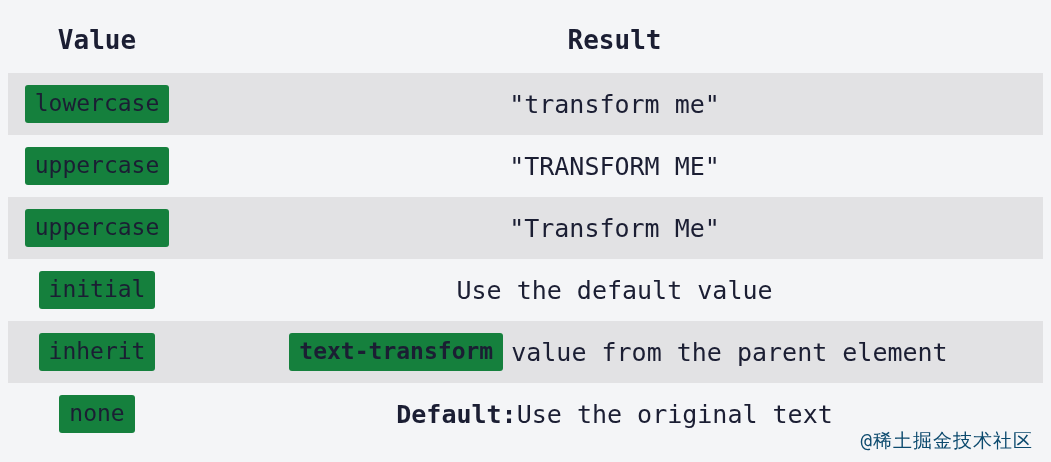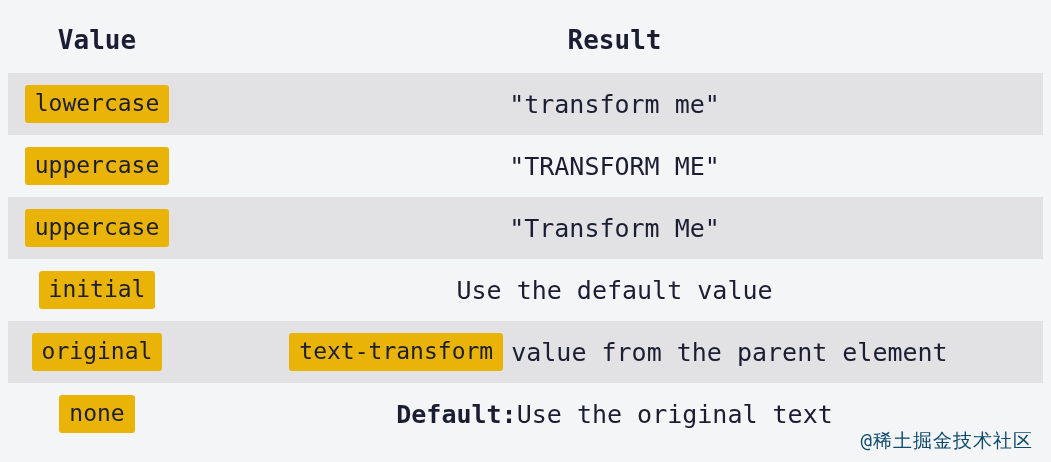--- a/index.html
+++ b/index.html
@@ -45,29 +45,30 @@
   .header-cell {
     font-weight: bold;
     font-size: 26px;
   }
   .result-text {
     font-size: 25px;
     white-space: nowrap;
   }
   .chip {
     display: inline-block;
-    background: #eab308;
+    background: #15803d;
     border-radius: 3px;
     padding: 5px 10px;
     font-size: 23px;
     line-height: 1.2;
     white-space: nowrap;
   }
   .inline-chip {
     margin: 0 8px;
+    font-weight: bold;
   }
   .bold {
     font-weight: bold;
   }
   .watermark {
     position: absolute;
     right: 18px;
     bottom: 8px;
     font-size: 19px;
     color: #0c4a6e;
@@ -116,21 +117,21 @@
       <div class="cell value-col">
         <span class="chip">initial</span>
       </div>
       <div class="cell result-col">
         <span class="result-text">Use the default value</span>
       </div>
     </div>
 
     <div class="row striped">
       <div class="cell value-col">
-        <span class="chip">original</span>
+        <span class="chip">inherit</span>
       </div>
       <div class="cell result-col">
         <span class="chip inline-chip">text-transform</span>
         <span class="result-text">value from the parent element</span>
       </div>
     </div>
 
     <div class="row">
       <div class="cell value-col">
         <span class="chip">none</span>

